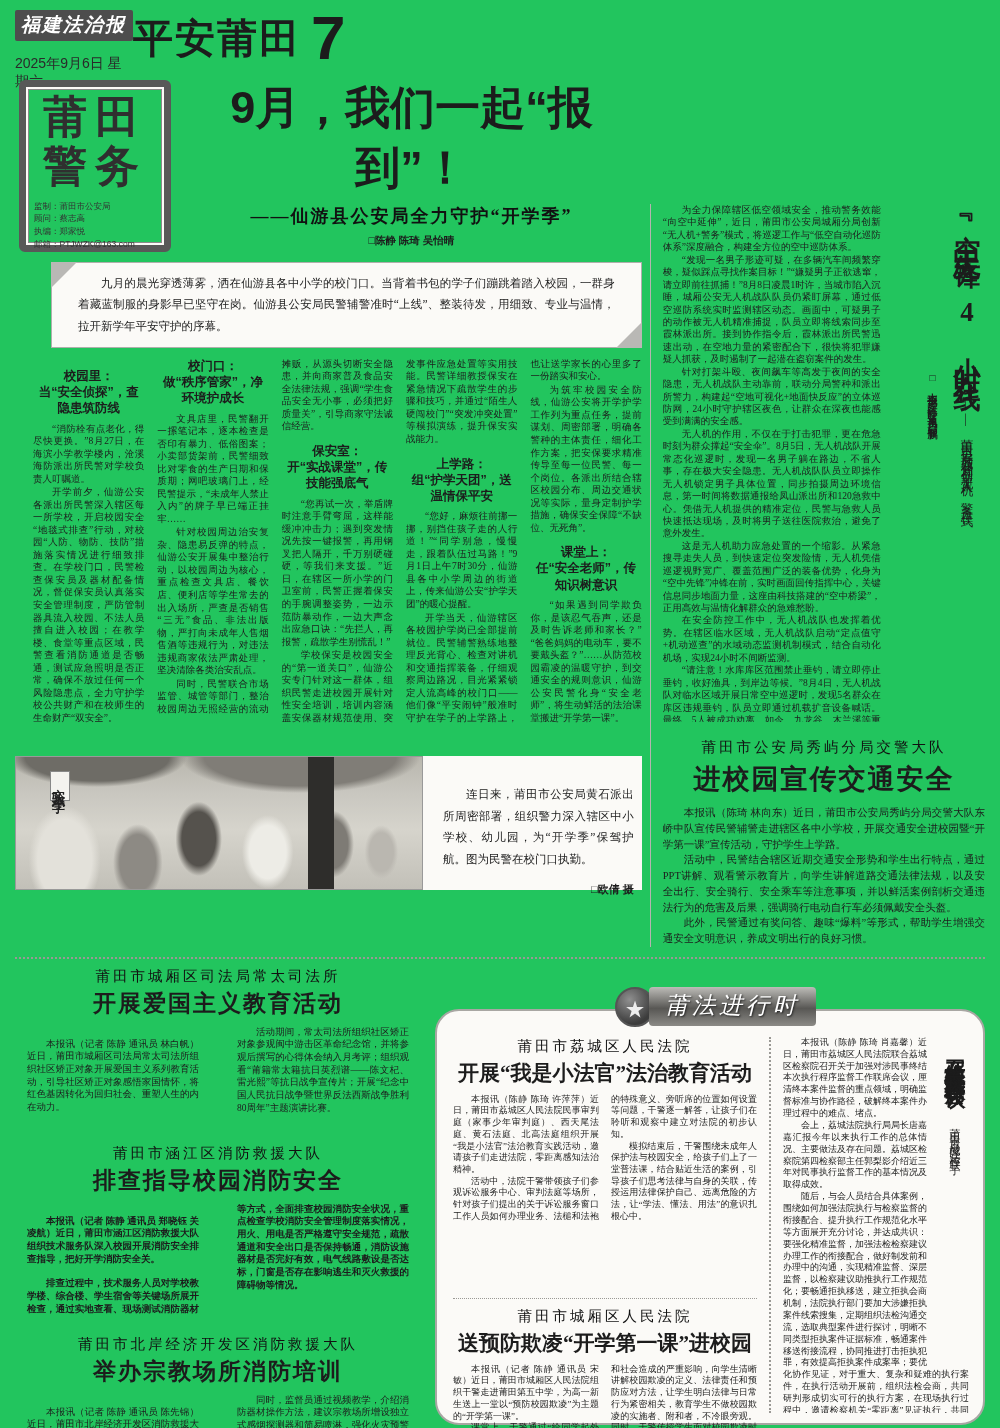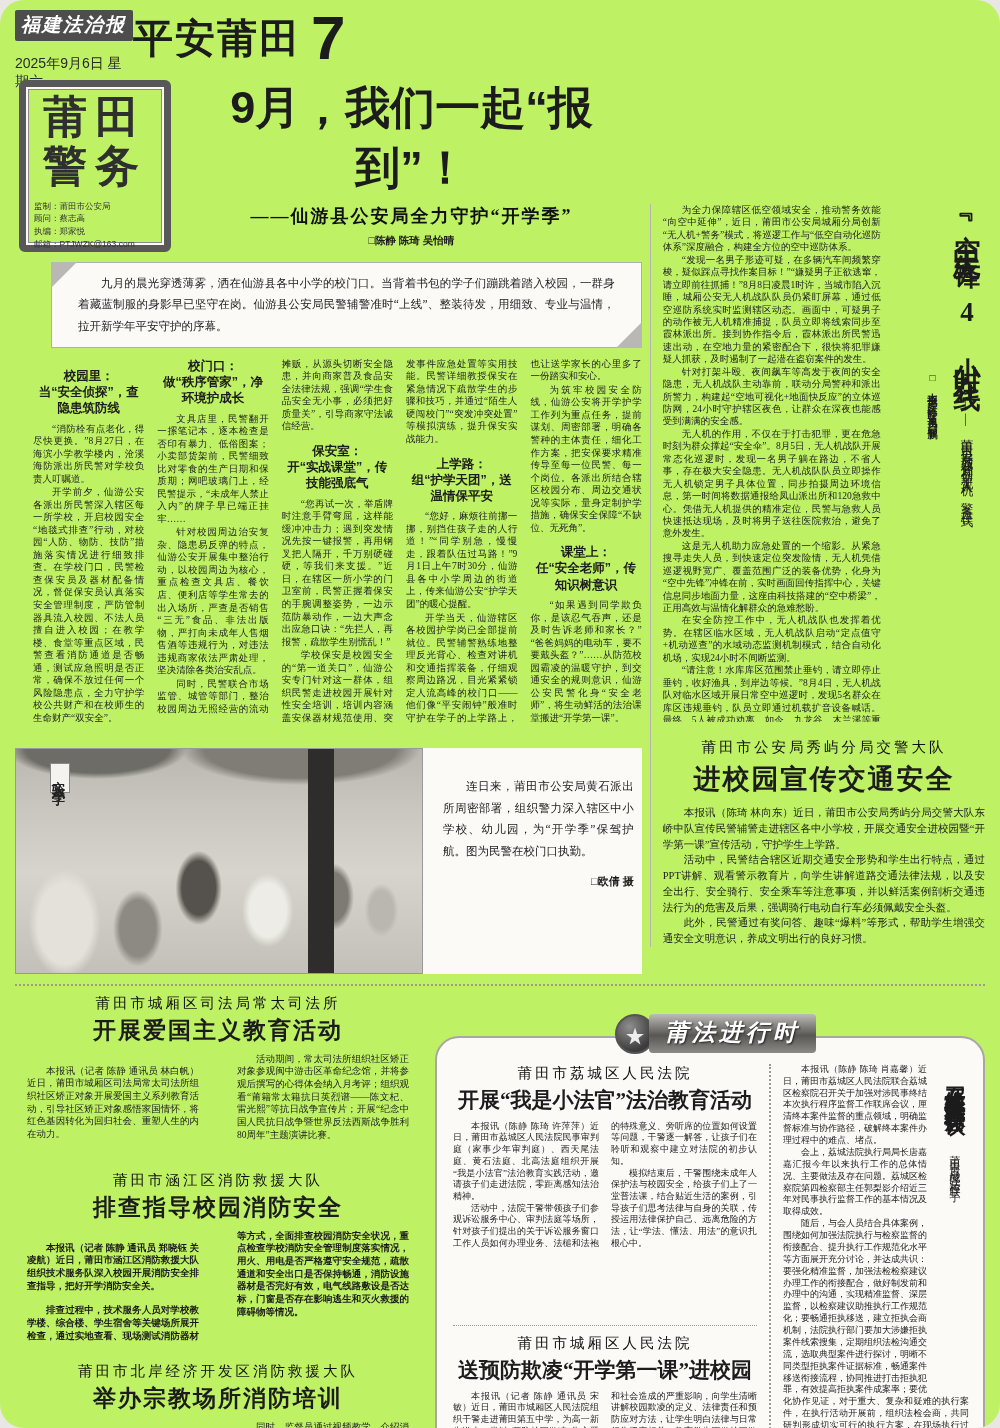--- a/index.html
+++ b/index.html
@@ -1,17 +1,17 @@
 <!DOCTYPE html>
 <html lang="zh"><head>
 <meta charset="utf-8">
 <style>
   html,body{margin:0;padding:0;background:#e8e7e3;}
-  .page{position:relative;width:1000px;height:1428px;margin:0 auto;background:#bef264;color:#1c1c1c;
-        font-family:"Liberation Serif","DejaVu Serif",serif;overflow:hidden;box-sizing:border-box;padding:10px 15px;border-radius:24px;}
+  .page{position:relative;width:1000px;height:1428px;margin:0 auto;background:#22c55e;color:#1c1c1c;
+        font-family:"Liberation Serif","DejaVu Serif",serif;overflow:hidden;box-sizing:border-box;padding:10px 15px;}
   
   .hdr{display:flex;align-items:flex-start;height:58px;}
   .mast{width:118px;}
   .mast-logo{background:#4d4d4d;color:#fff;font-weight:bold;font-style:italic;font-size:19px;
              letter-spacing:2px;padding:2px 6px 3px;border-radius:2px;white-space:nowrap;}
   .mast-date{font-size:14px;margin-top:14px;font-family:"Liberation Sans",sans-serif;color:#2a2a2a;}
   .hdr-mid{flex:1;margin:4px 12px 0 6px;text-align:right;font-family:"Liberation Sans",sans-serif;}
   .hdr-mid .l1{font-size:11px;font-weight:bold;padding-right:8px;padding-bottom:3px;}
   .hdr-mid .rule{border-top:2.5px solid #111;}
   .hdr-mid .l2{font-size:11px;font-weight:bold;padding-top:3px;padding-right:8px;}
@@ -35,21 +35,21 @@
   .lead-box p{margin:0;text-indent:2em;}
   .lead-box::before{content:"";position:absolute;left:-1px;top:-1px;border-top:26px solid #b9b8b5;border-right:26px solid transparent;}
   .lead-box::after{content:"";position:absolute;right:-1px;bottom:-1px;border-bottom:26px solid #b9b8b5;border-left:26px solid transparent;}
   .story{margin-top:10px;height:382px;overflow:hidden;column-count:5;column-gap:13px;
          font-size:9.5px;line-height:1.32;text-align:justify;padding-left:18px;}
   .story p{margin:0 0 1px;text-indent:2em;}
   .story h3{break-inside:avoid;text-align:center;font-family:"Liberation Sans",sans-serif;
             font-size:12.5px;line-height:1.3;margin:10px 0 6px;}
   .story h3 span{display:block;}
   
-  .photo-row{display:flex;margin-top:8px;height:226px;}
+  .photo-row{display:flex;margin-top:16px;height:134px;}
   .photo{position:relative;width:408px;border:1px solid #999;overflow:hidden;flex:none;
      background:
       radial-gradient(60px 90px at 12% 78%, #e3e1da 0 45%, transparent 60%),
       radial-gradient(45px 70px at 30% 80%, #8d8a84 0 40%, transparent 55%),
       radial-gradient(40px 64px at 45% 62%, #55524d 0 42%, transparent 58%),
       radial-gradient(46px 66px at 62% 72%, #edece6 0 40%, transparent 56%),
       radial-gradient(38px 60px at 78% 66%, #7e7b75 0 40%, transparent 56%),
       radial-gradient(30px 48px at 90% 72%, #bab7b0 0 40%, transparent 56%),
       linear-gradient(180deg,#b9b7ae 0%,#c8c6bf 26%,#d6d4cc 55%,#c2c0b8 100%);}
   .photo .foliage{position:absolute;left:0;top:0;width:100%;height:34%;
@@ -84,21 +84,21 @@
   .b-art .art-title{font-size:23px;margin:2px 0 7px;}
   .b-art .cols{column-count:2;column-gap:14px;font-size:9.5px;line-height:1.33;text-align:justify;overflow:hidden;}
   .b-art .cols p{margin:12px;text-indent:2em;}
   .b1 .cols{height:108px;} .b2 .cols{height:122px;font-weight:bold;} .b3 .cols{height:138px;}
   .pufa-box{position:relative;flex:1;margin-left:14px;margin-top:42px;border:2px solid #a8a7a3;border-radius:24px;
             padding:26px 14px 10px 16px;display:flex;background:#fbfaf7;}
   .pufa-badge{position:absolute;top:-24px;left:178px;display:flex;align-items:center;}
   .pufa-emblem{width:40px;height:40px;border-radius:50%;background:radial-gradient(circle at 35% 30%,#8f8f8f,#3c3c3c 70%);
                border:2px solid #555;color:#eee;font-size:20px;line-height:40px;text-align:center;flex:none;}
   .pufa-banner{margin-left:-6px;background:linear-gradient(180deg,#bdbcb8,#585754 55%,#8b8a86);color:#fff;
-               font-family:"Liberation Sans",sans-serif;font-weight:700;font-style:italic;font-size:23px;letter-spacing:4px;
+               font-family:"Liberation Sans",sans-serif;font-weight:400;font-style:italic;font-size:23px;letter-spacing:4px;
                padding:3px 16px 5px;border-radius:4px;text-shadow:1px 1px 2px #222;}
   .court-col{width:318px;flex:none;padding-right:12px;border-right:2px dotted #9a9995;}
   .court{margin-bottom:8px;}
   .court .art-title{font-size:21px;margin:3px 0 7px;letter-spacing:0;}
   .court .cols{column-count:2;column-gap:12px;font-size:9px;line-height:1.3;text-align:justify;overflow:hidden;}
   .court .cols p{margin:0;text-indent:2em;}
   .c1 .cols{height:196px;} .c2 .cols{height:118px;}
   .court-sep{border-top:1.5px dotted #9a9995;margin:6px 0 8px;}
   .meet{flex:1;padding-left:12px;overflow:hidden;position:relative;}
   .meet-vert{float:right;writing-mode:vertical-rl;height:322px;margin-left:8px;margin-top:6px;}

